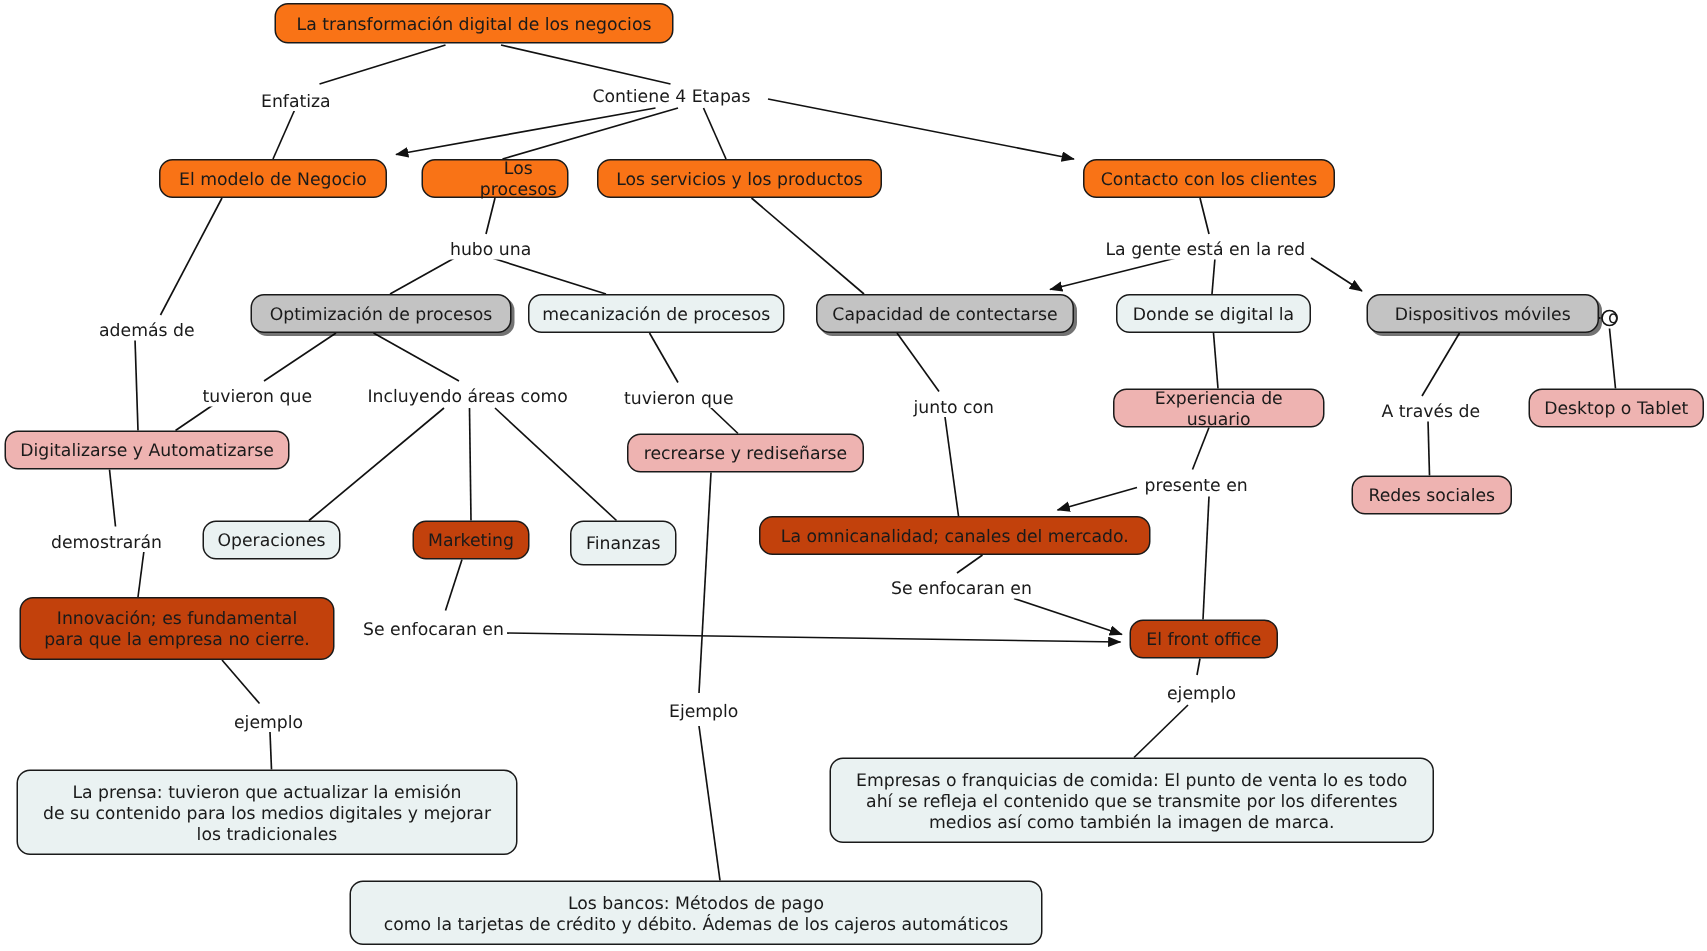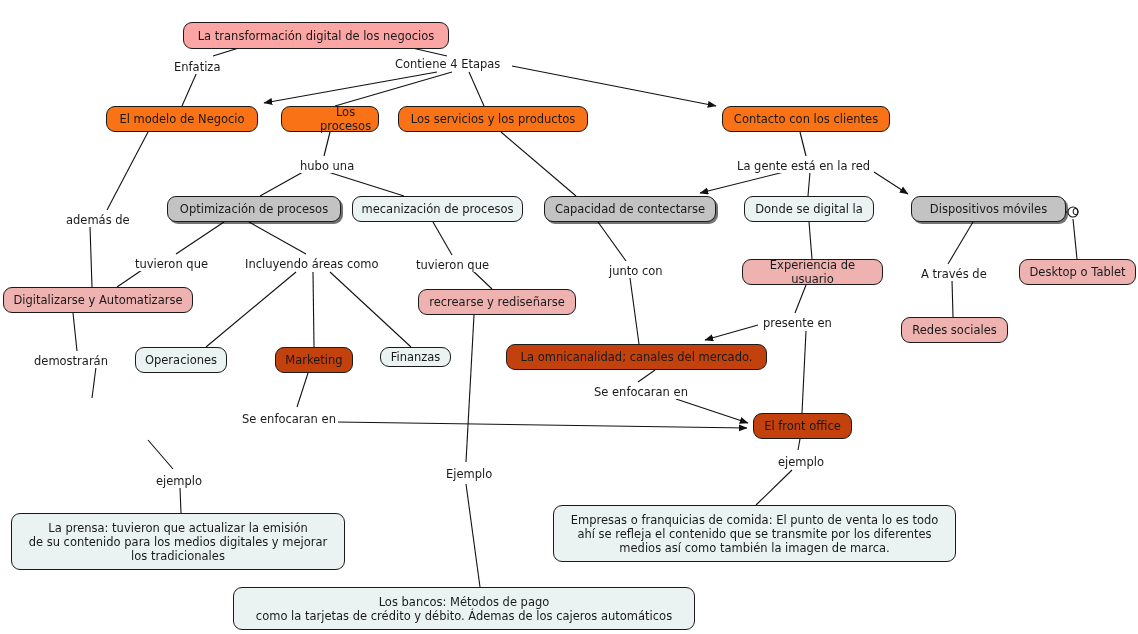--- a/index.html
+++ b/index.html
@@ -32,21 +32,21 @@
     text-align: center;
     border: 1px solid #1a1a1a;
     border-radius: 9px;
     font-size: 11.5px;
     line-height: 14px;
     color: #1a1a1a;
     padding: 2px 7px;
     white-space: pre-line;
     z-index: 3;
   }
-  .c-orange { background: #fca5a5; margin-top: 20px; }
+  .c-orange { background: #f97316; }
   .c-green  { background: #f97316; }
   .c-gray   { background: #c3c3c3; box-shadow: 2px 2px 0 0 rgba(0,0,0,0.55); }
   .c-pale   { background: #eaf2f2; }
   .c-pink   { background: #eeb3b1; }
   .c-blue   { background: #c2410c; }
   .edge-label {
     position: absolute;
     font-size: 11.5px;
     line-height: 13px;
     color: #1a1a1a;
@@ -167,24 +167,26 @@
   <div class="node c-pink" style="left:418px;top:289px;width:158px;height:26px;">recrearse y rediseñarse</div>
 
   <div class="node c-pink" style="left:742px;top:259px;width:141px;height:26px;">Experiencia de usuario</div>
 
   <div class="node c-pink" style="left:901px;top:317px;width:107px;height:26px;">Redes sociales</div>
 
   <div class="node c-pale" style="left:135px;top:347px;width:92px;height:26px;">Operaciones</div>
 
   <div class="node c-blue" style="left:275px;top:347px;width:78px;height:26px;">Marketing</div>
 
-  <div class="node c-pale" style="left:380px;top:347px;width:71px;height:20px;">Finanzas</div>
+  <div class="node c-pale" style="left:380px;top:347px;width:71px;height:30px;">Finanzas</div>
 
   <div class="node c-blue" style="left:506px;top:344px;width:261px;height:26px;">La omnicanalidad; canales del mercado.</div>
 
+  <div class="node c-blue" style="left:13px;top:398px;width:210px;height:42px;">Innovación; es fundamental
+para que la empresa no cierre.</div>
 
   <div class="node c-blue" style="left:753px;top:413px;width:99px;height:26px;">El front office</div>
 
   <div class="node c-pale" style="left:11px;top:513px;width:334px;height:57px;">La prensa: tuvieron que actualizar la emisión
 de su contenido para los medios digitales y mejorar
 los tradicionales</div>
 
   <div class="node c-pale" style="left:553px;top:505px;width:403px;height:57px;">Empresas o franquicias de comida: El punto de venta lo es todo
 ahí se refleja el contenido que se transmite por los diferentes
 medios así como también la imagen de marca.</div>

